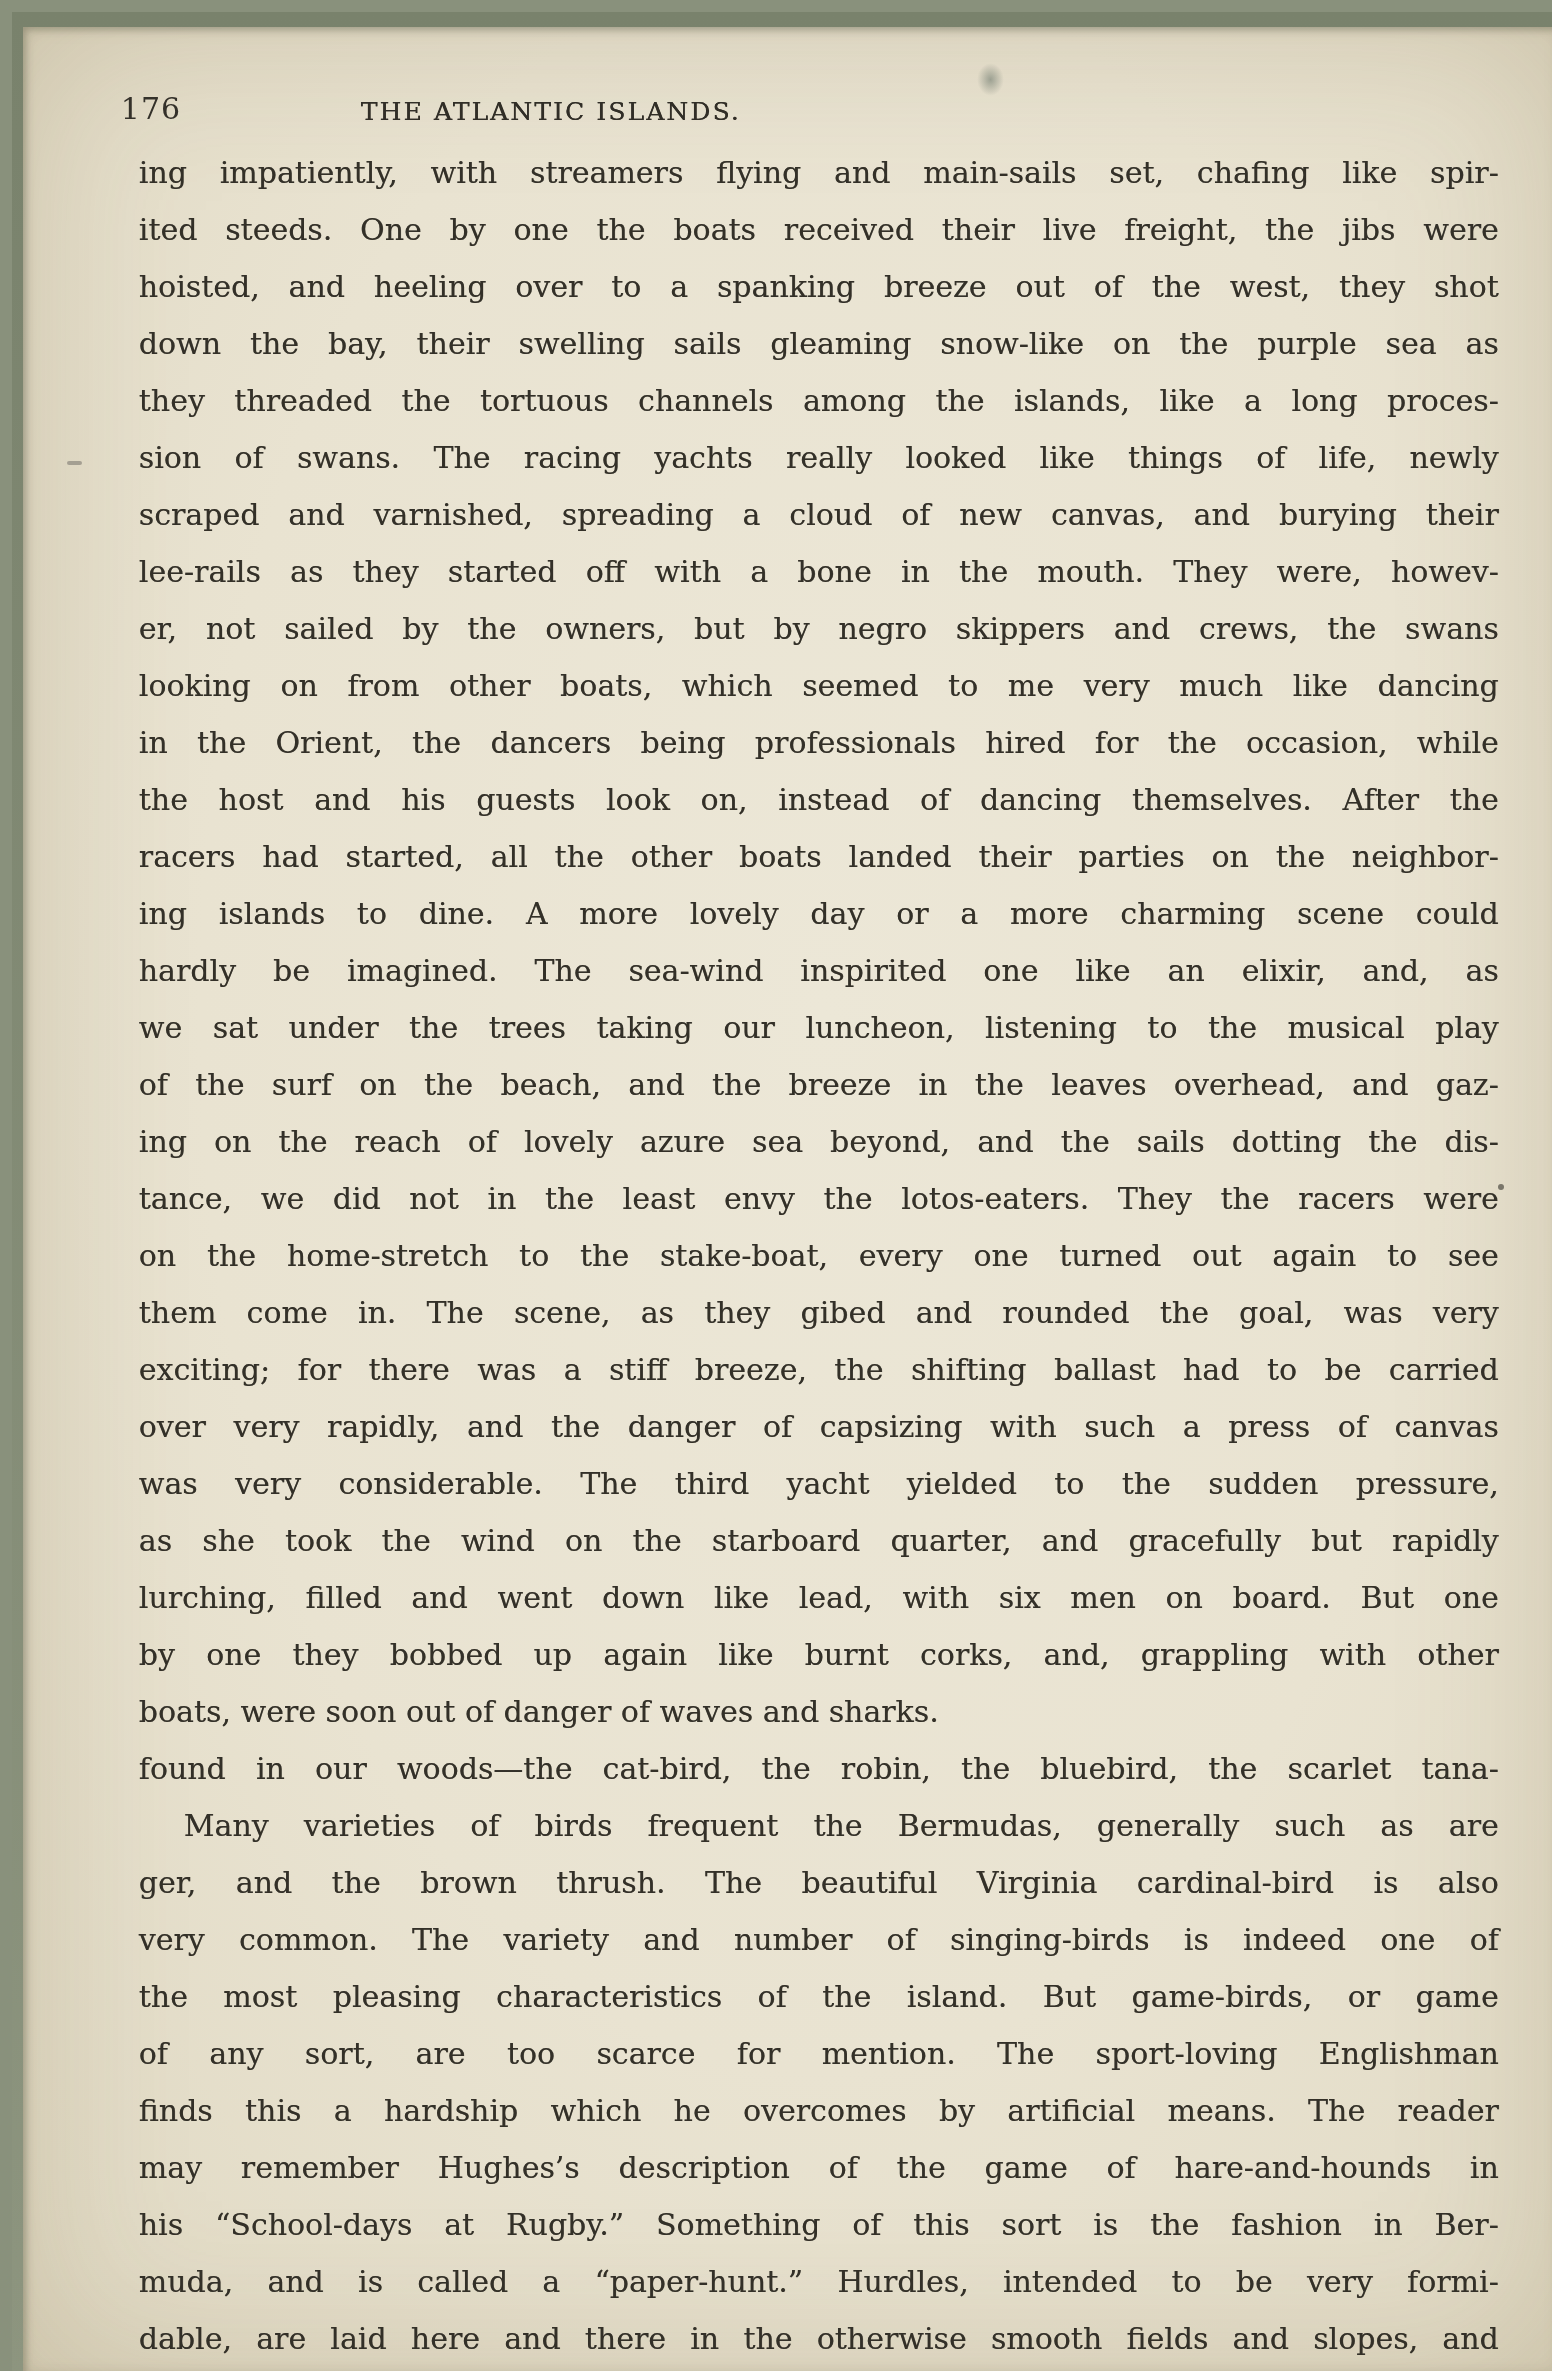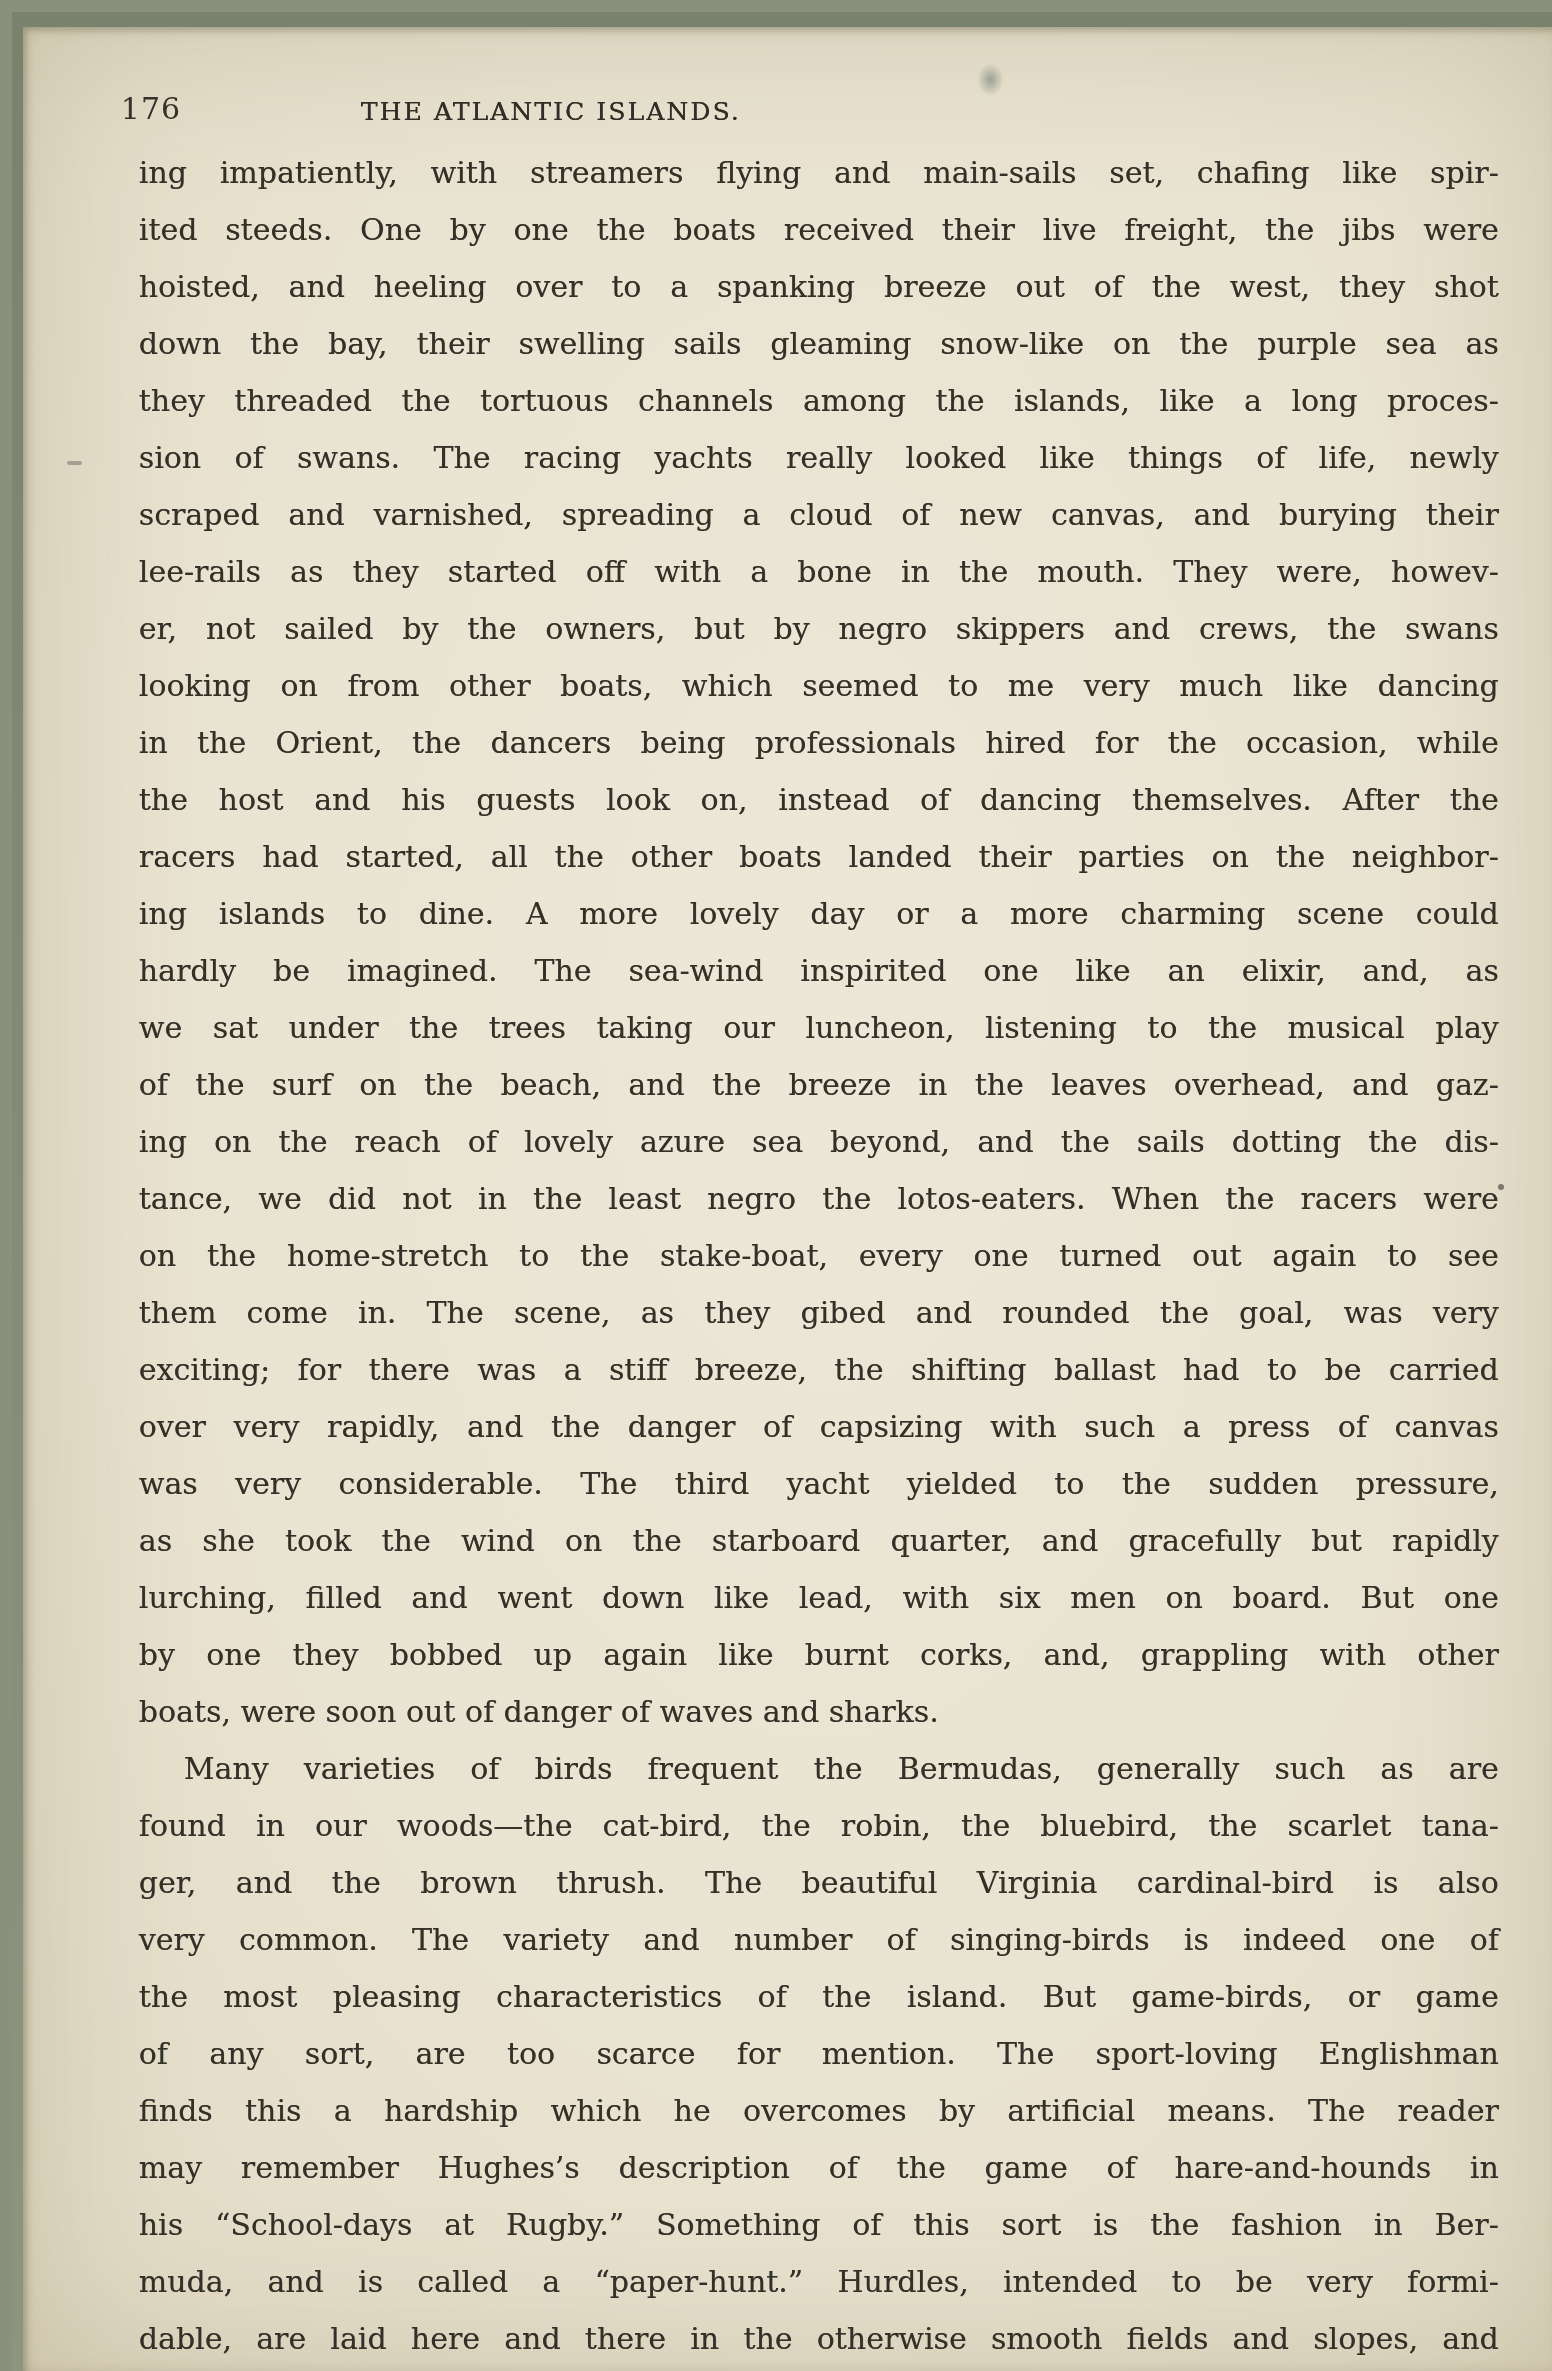--- a/index.html
+++ b/index.html
@@ -106,32 +106,32 @@
         <div class="line">er, not sailed by the owners, but by negro skippers and crews, the swans</div>
         <div class="line">looking on from other boats, which seemed to me very much like dancing</div>
         <div class="line">in the Orient, the dancers being professionals hired for the occasion, while</div>
         <div class="line">the host and his guests look on, instead of dancing themselves. After the</div>
         <div class="line">racers had started, all the other boats landed their parties on the neighbor-</div>
         <div class="line">ing islands to dine. A more lovely day or a more charming scene could</div>
         <div class="line">hardly be imagined. The sea-wind inspirited one like an elixir, and, as</div>
         <div class="line">we sat under the trees taking our luncheon, listening to the musical play</div>
         <div class="line">of the surf on the beach, and the breeze in the leaves overhead, and gaz-</div>
         <div class="line">ing on the reach of lovely azure sea beyond, and the sails dotting the dis-</div>
-        <div class="line">tance, we did not in the least negro the lotos-eaters. When the racers were</div>
+        <div class="line">tance, we did not in the least envy the lotos-eaters. They the racers were</div>
         <div class="line">on the home-stretch to the stake-boat, every one turned out again to see</div>
         <div class="line">them come in. The scene, as they gibed and rounded the goal, was very</div>
         <div class="line">exciting; for there was a stiff breeze, the shifting ballast had to be carried</div>
         <div class="line">over very rapidly, and the danger of capsizing with such a press of canvas</div>
         <div class="line">was very considerable. The third yacht yielded to the sudden pressure,</div>
         <div class="line">as she took the wind on the starboard quarter, and gracefully but rapidly</div>
         <div class="line">lurching, filled and went down like lead, with six men on board. But one</div>
         <div class="line">by one they bobbed up again like burnt corks, and, grappling with other</div>
         <div class="line last">boats, were soon out of danger of waves and sharks.</div>
+        <div class="line">found in our woods—the cat-bird, the robin, the bluebird, the scarlet tana-</div>
         <div class="line indent">Many varieties of birds frequent the Bermudas, generally such as are</div>
-        <div class="line">found in our woods—the cat-bird, the robin, the bluebird, the scarlet tana-</div>
         <div class="line">ger, and the brown thrush. The beautiful Virginia cardinal-bird is also</div>
         <div class="line">very common. The variety and number of singing-birds is indeed one of</div>
         <div class="line">the most pleasing characteristics of the island. But game-birds, or game</div>
         <div class="line">of any sort, are too scarce for mention. The sport-loving Englishman</div>
         <div class="line">finds this a hardship which he overcomes by artificial means. The reader</div>
         <div class="line">may remember Hughes’s description of the game of hare-and-hounds in</div>
         <div class="line">his “School-days at Rugby.” Something of this sort is the fashion in Ber-</div>
         <div class="line">muda, and is called a “paper-hunt.” Hurdles, intended to be very formi-</div>
         <div class="line">dable, are laid here and there in the otherwise smooth fields and slopes, and</div>
         <div class="line">men are sent in advance to scatter a trail of bits of paper. The ladies and</div>

